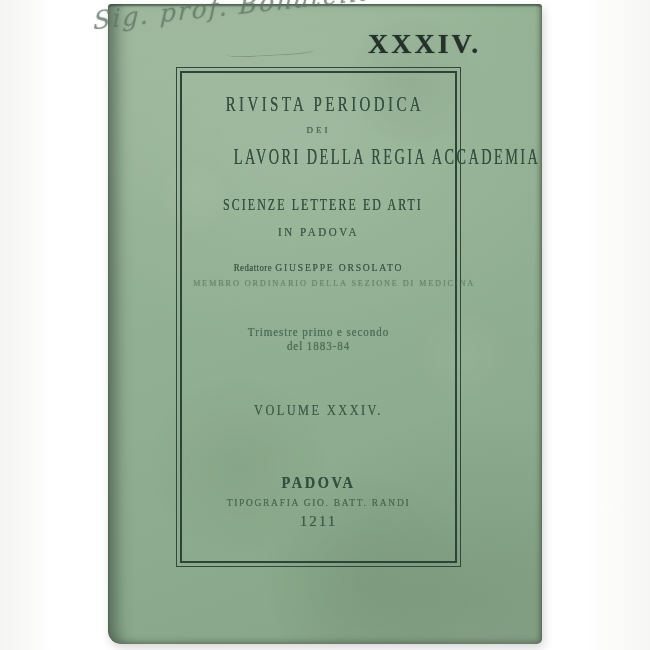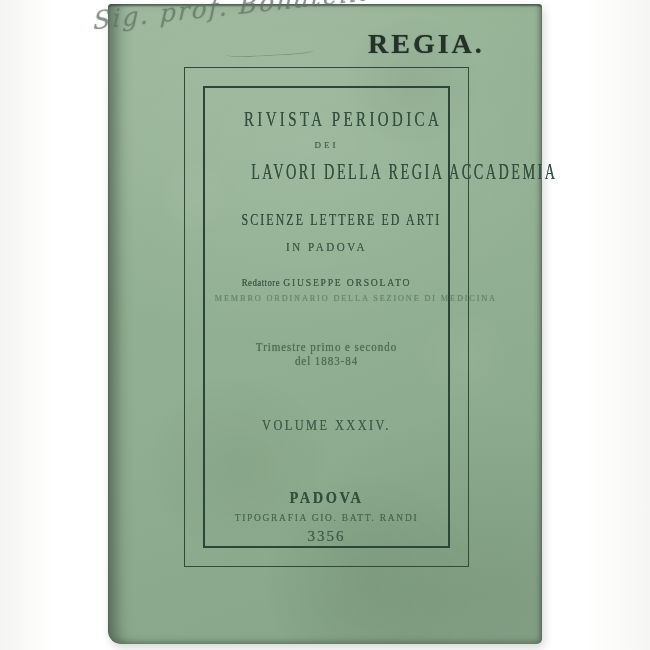--- a/index.html
+++ b/index.html
@@ -81,26 +81,26 @@
     top: 24px;
     font-size: 28px;
     font-weight: bold;
     letter-spacing: 3px;
     color: #25322a;
     text-shadow: 0 0 1px rgba(37, 50, 42, 0.7);
   }
   
   .frame {
     position: absolute;
-    left: 76px;
+    left: 68px;
     top: 63px;
     width: 285px;
     height: 500px;
     border: 1px solid #30493a;
-    padding: 18px;
+    padding: 3px;
     box-sizing: border-box;
   }
   .frame-inner {
     position: relative;
     width: 100%;
     height: 100%;
     border: 2px solid #2c4536;
     box-sizing: border-box;
   }
   
@@ -133,21 +133,21 @@
 </head>
 <body>
 
 <div class="stage">
   <div class="cover">
     <div class="cover-texture"></div>
 
     <div class="inscription">Sig. prof. Bonatelli</div>
     <div class="inscription-underline"></div>
 
-    <div class="series-number">REGIA.</div>
+    <div class="series-number">XXXIV.</div>
 
     <div class="frame">
       <div class="frame-inner">
 
         <div class="tline t-rivista">RIVISTA PERIODICA</div>
 
         <div class="tline t-dei">DEI</div>
 
         <div class="tline t-lavori">LAVORI DELLA REGIA ACCADEMIA</div>
 
@@ -166,18 +166,18 @@
         <div class="tline t-trim1">Trimestre primo e secondo</div>
 
         <div class="tline t-trim2">del 1883-84</div>
 
         <div class="tline t-volume">VOLUME XXXIV.</div>
 
         <div class="tline t-padova">PADOVA</div>
 
         <div class="tline t-tipografia">TIPOGRAFIA GIO. BATT. RANDI</div>
 
-        <div class="tline t-year">3356</div>
+        <div class="tline t-year">1211</div>
 
       </div>
     </div>
   </div>
 </div>
 
 </body></html>

